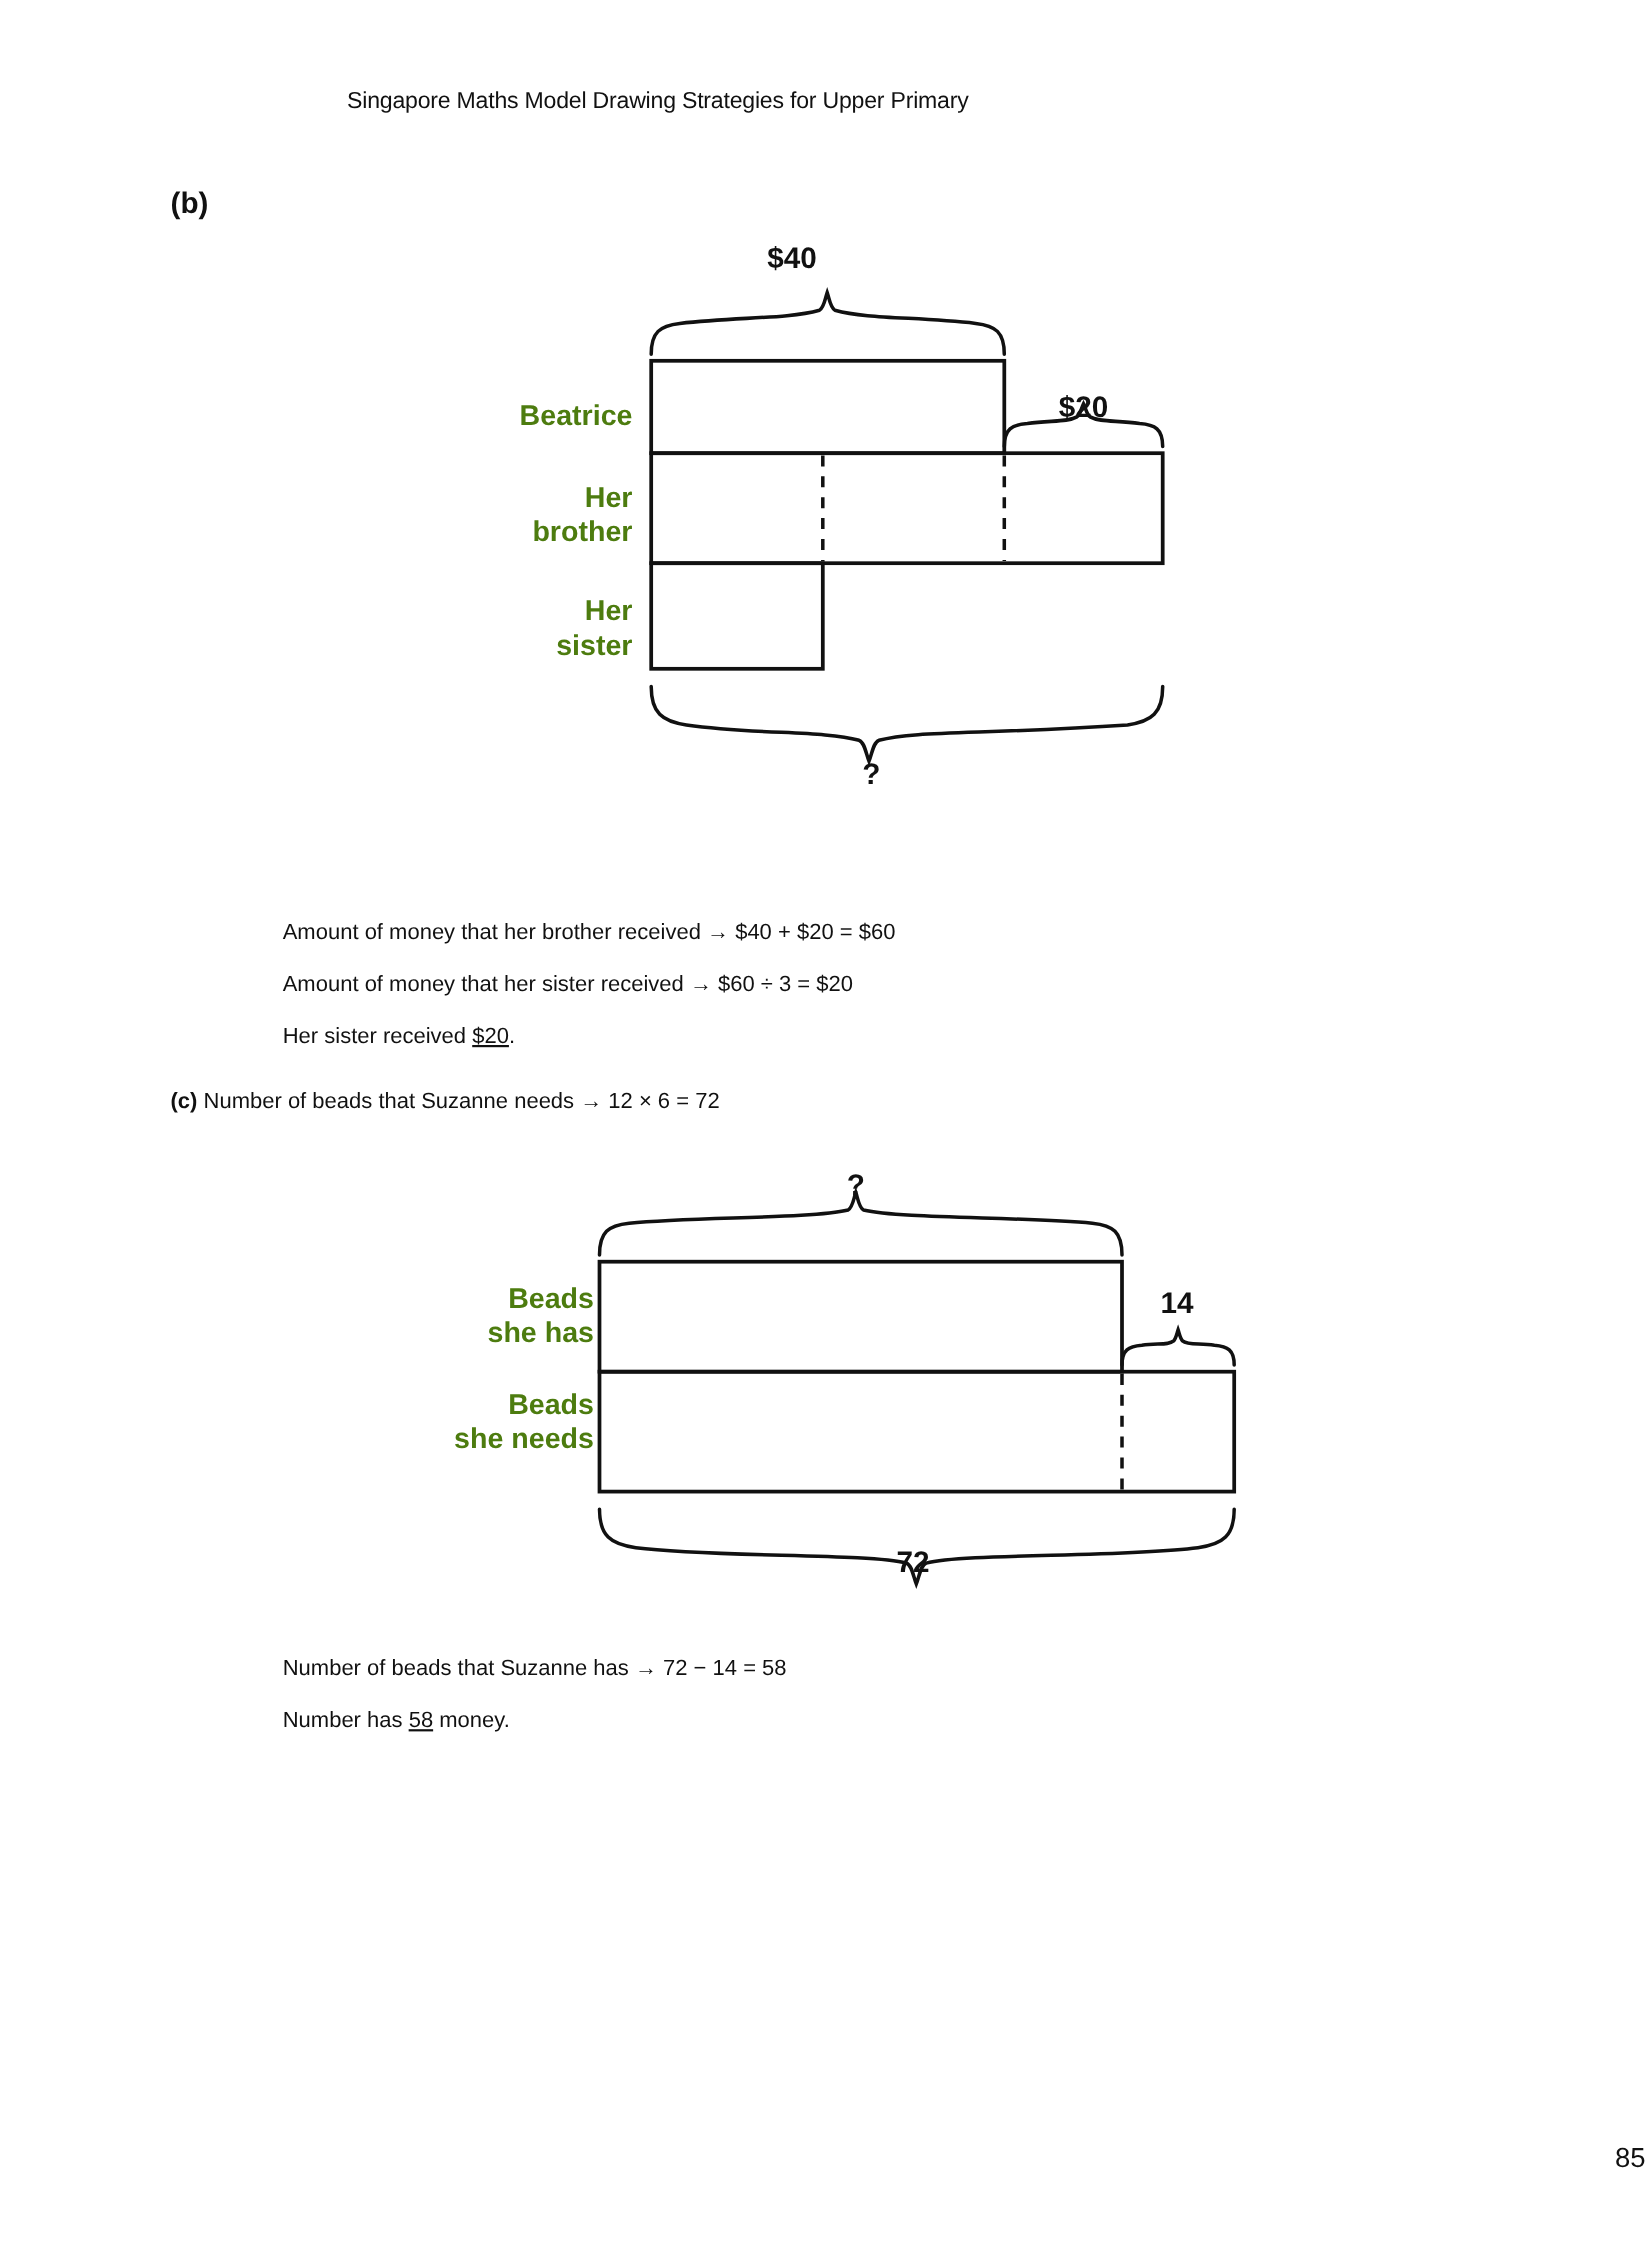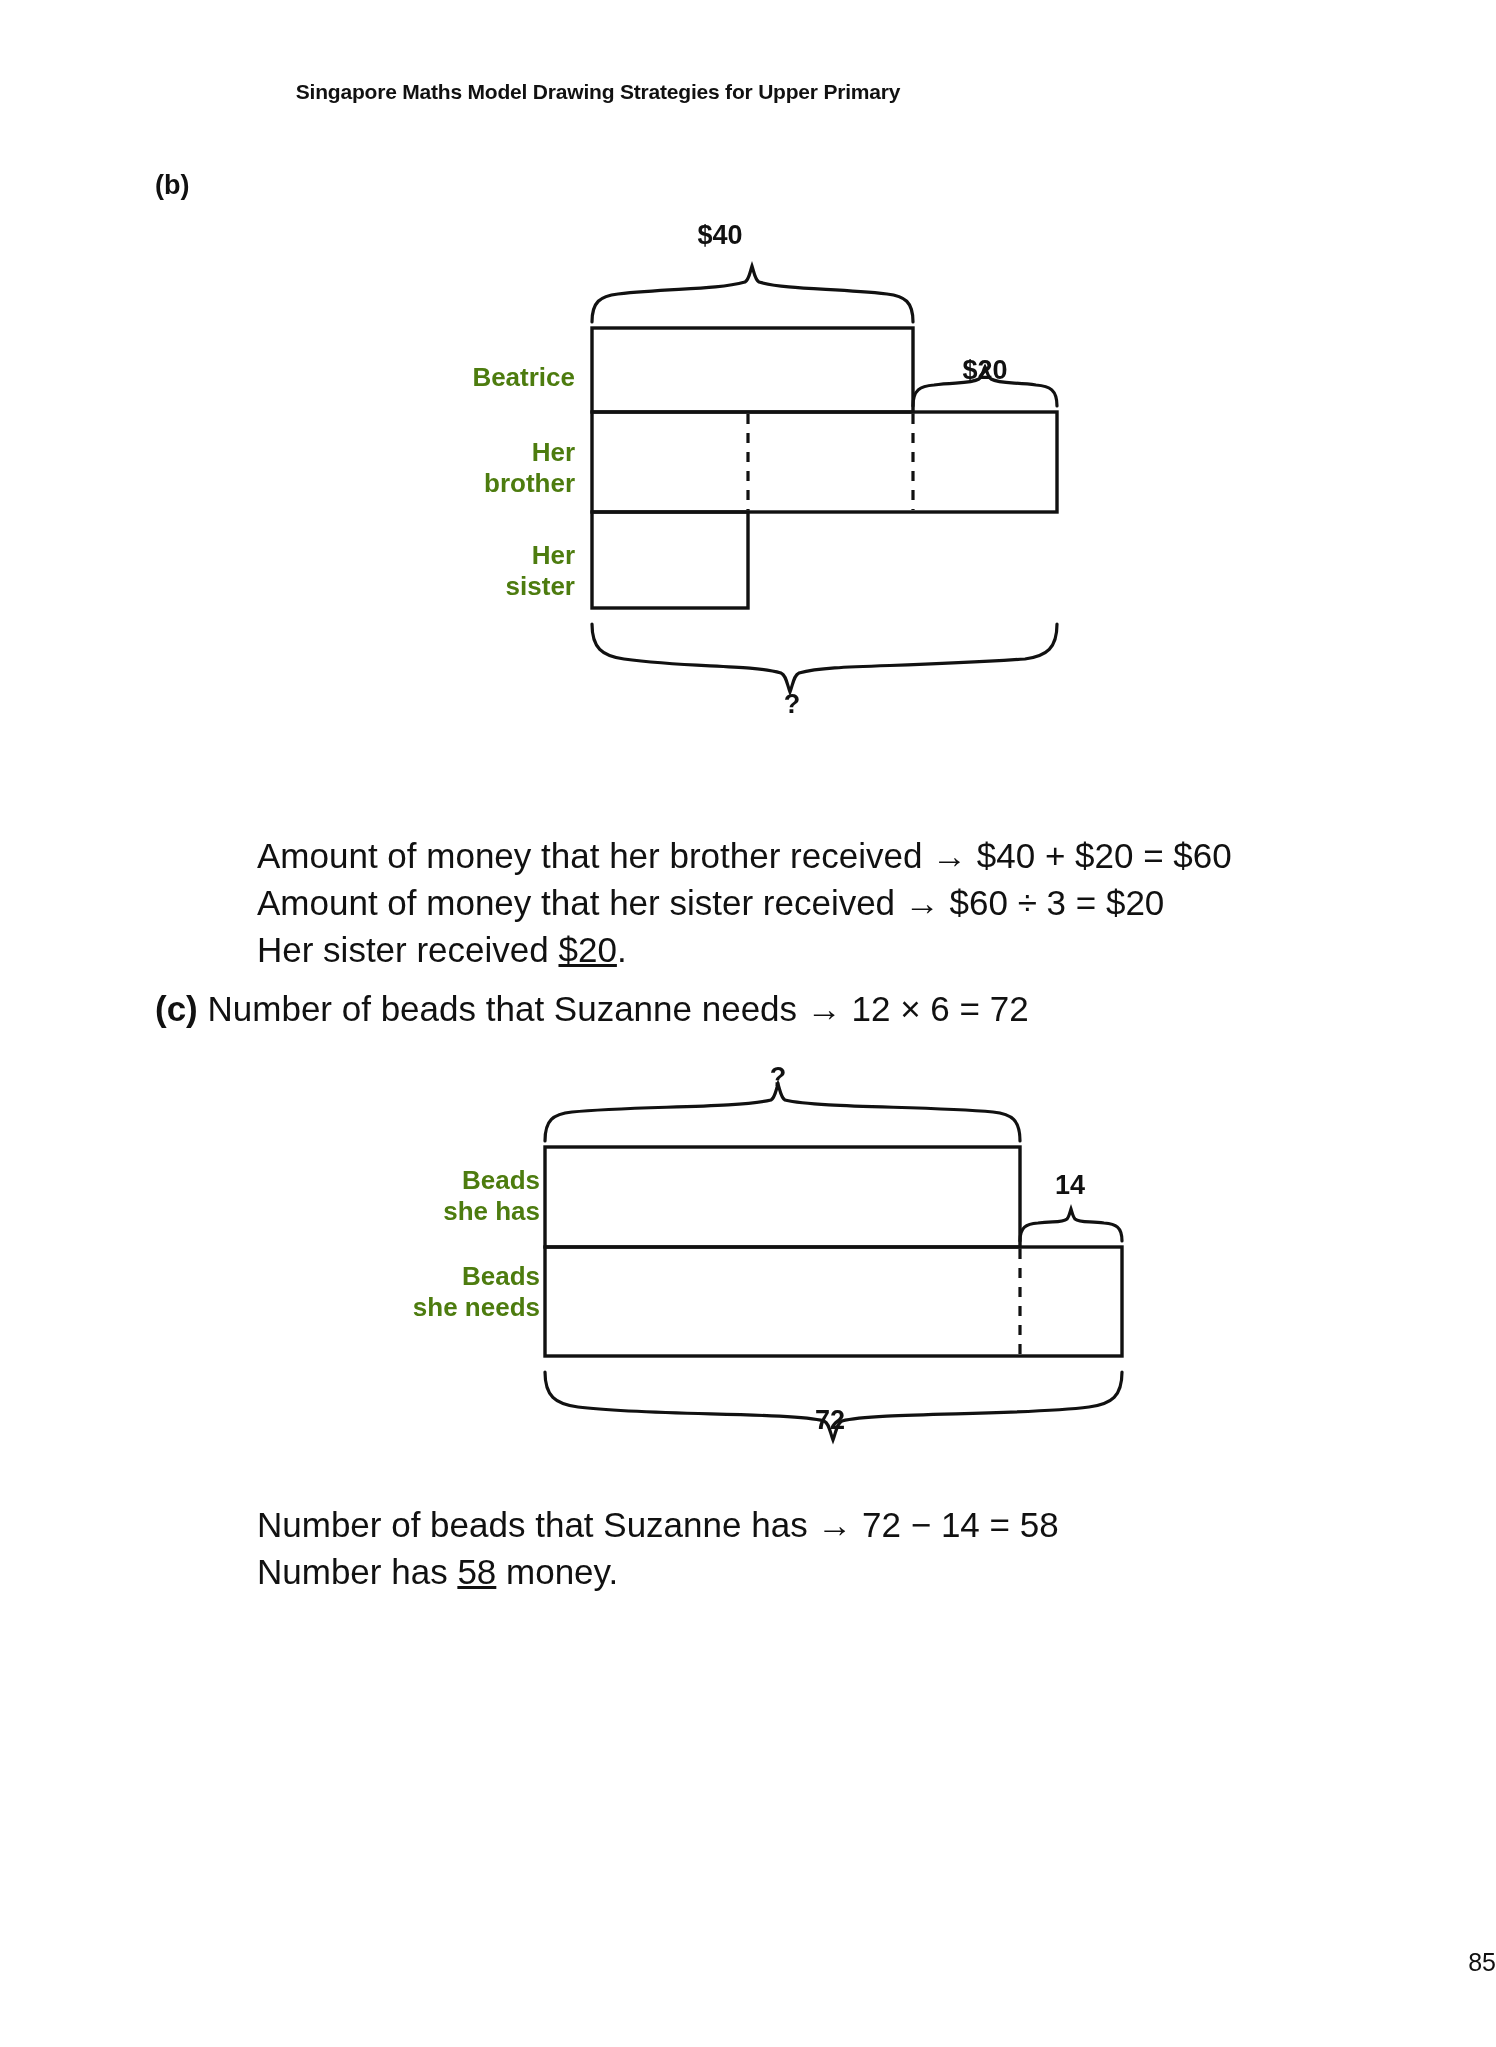--- a/index.html
+++ b/index.html
@@ -16,39 +16,39 @@
     overflow: hidden;
   }
 
   
   .running-head {
     position: absolute;
     top: 80px;
     left: 0;
     width: 1196px;
     text-align: center;
-    font-weight: bold;
+    font-weight: normal;
     font-size: 21px;
     letter-spacing: -0.2px;
     color: #111;
   }
 
   
   .part-label-b {
     position: absolute;
     left: 155px;
     top: 170px;
     font-weight: bold;
     font-size: 27px;
   }
 
   
   .body-line {
     position: absolute;
-    font-size: 35px;
+    font-size: 20px;
     line-height: 1.0;
     white-space: nowrap;
     color: #111;
   }
   .under {
     text-decoration: underline;
     text-underline-offset: 2px;
   }
   .bold { font-weight: bold; }
 

